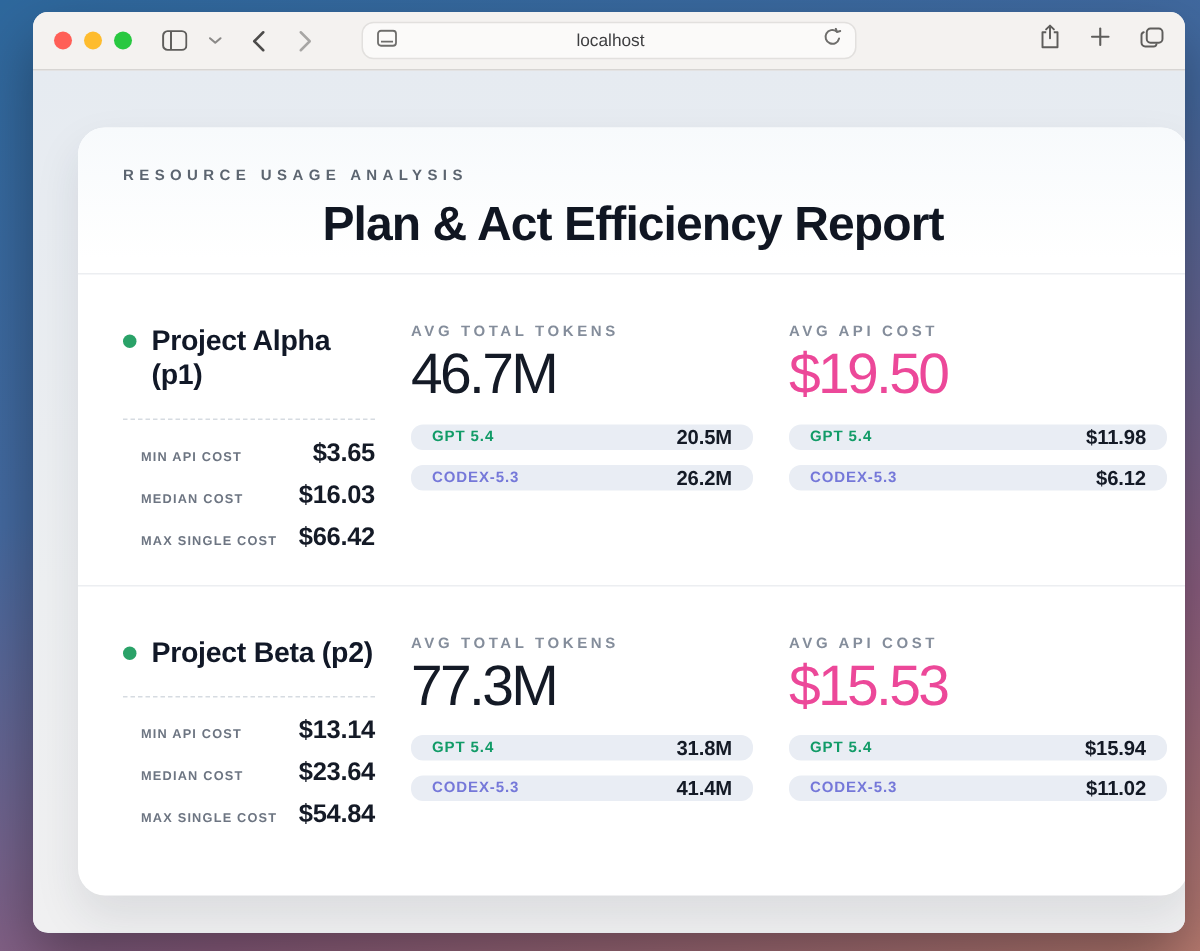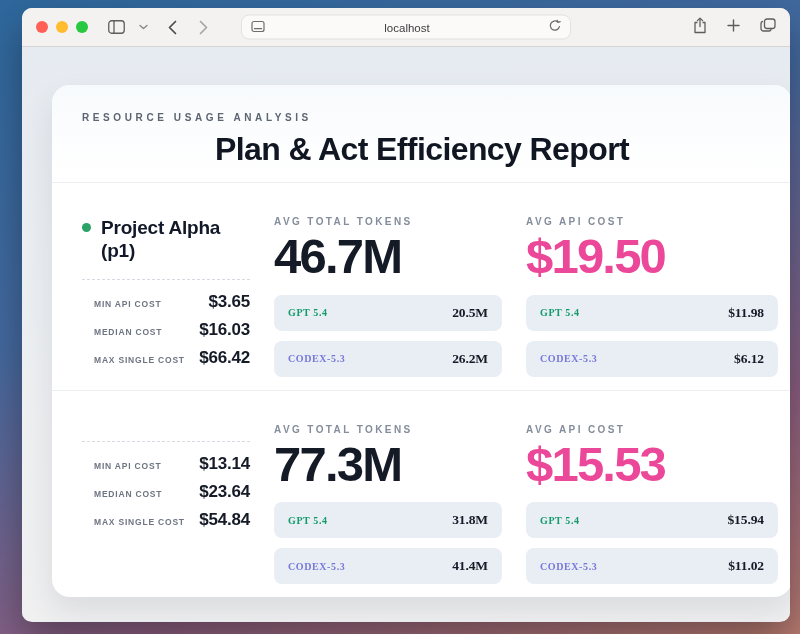--- a/index.html
+++ b/index.html
@@ -82,27 +82,27 @@
   
   .proj-head { display: flex; gap: 10px; }
   .dot { width: 9px; height: 9px; border-radius: 50%; margin-top: 7px; flex: none; }
   .proj-name { font-size: 19px; font-weight: bold; color: #111827; line-height: 1.22; letter-spacing: -0.2px; }
   .dashed { border-top: 1px dashed #d6dbe1; margin: 17px 0 12px; }
   .stat { display: flex; justify-content: space-between; align-items: baseline; height: 28px; }
   .stat-label { font-size: 8.5px; font-weight: bold; letter-spacing: 0.8px; color: #6d7582; padding-left: 12px; }
   .stat-value { font-size: 17px; font-weight: bold; color: #141a26; letter-spacing: -0.2px; }
   
   .m-label { font-size: 10px; font-weight: bold; letter-spacing: 2.4px; color: #848d9b; margin-bottom: 3px; }
-  .m-big { font-size: 49px; font-weight: bold; letter-spacing: -1.8px; line-height: 1.1; margin-bottom: 11px; }
+  .m-big { font-size: 38px; font-weight: normal; letter-spacing: -1.8px; line-height: 1.1; margin-bottom: 11px; }
   .m-dark { color: #141a26; }
   .m-orange { color: #ec4899; }
   .pill {
-    height: 36px; border-radius: 8px; background: #e9edf4;
+    height: 17px; border-radius: 8px; background: #e9edf4;
     display: flex; align-items: center; justify-content: space-between;
-    padding: 0 14px; margin-bottom: 10px; font-family: Liberation Serif, serif;
+    padding: 0 14px; margin-bottom: 10px;
   }
   .pill-model { font-size: 10px; font-weight: bold; letter-spacing: 0.6px; }
   .model-green { color: #119b67; }
   .model-purple { color: #7578d9; }
   .pill-value { font-size: 13.5px; font-weight: bold; color: #141a26; letter-spacing: -0.1px; }
 </style>
 </head>
 <body>
 
 <div class="desktop">
@@ -228,20 +228,24 @@
             </div>
             <div class="pill">
               <span class="pill-model model-purple">CODEX-5.3</span>
               <span class="pill-value">$6.12</span>
             </div>
           </div>
         </section>
 
         <section class="prow">
           <div>
+            <div class="proj-head">
+              <span class="dot" style="background:#2aa268"></span>
+              <h2 class="proj-name"><span>Project Beta</span> <span>(p2)</span></h2>
+            </div>
             <div class="dashed"></div>
             <div class="stat">
               <span class="stat-label">MIN API COST</span>
               <span class="stat-value">$13.14</span>
             </div>
             <div class="stat">
               <span class="stat-label">MEDIAN COST</span>
               <span class="stat-value">$23.64</span>
             </div>
             <div class="stat">

